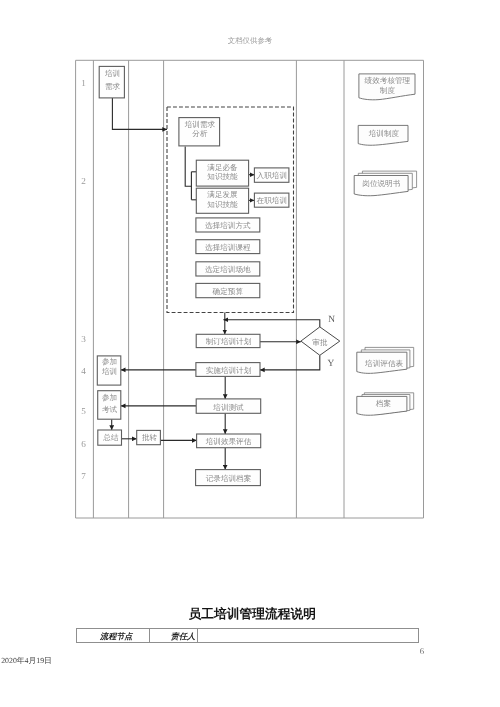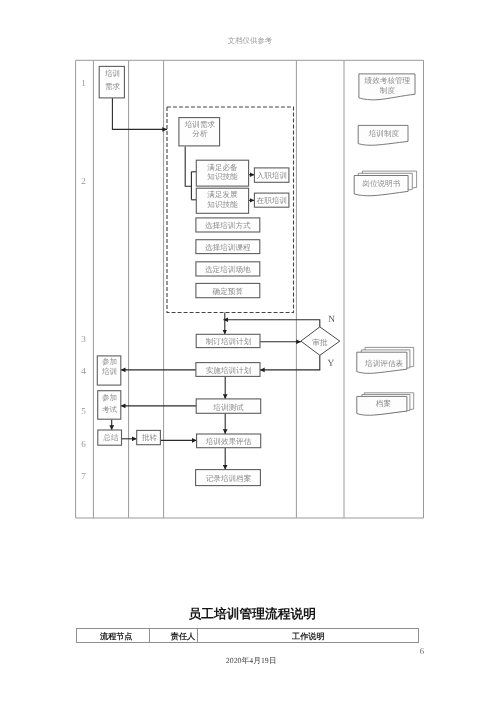--- a/index.html
+++ b/index.html
@@ -5,34 +5,34 @@
   html,body{margin:0;padding:0;background:#ffffff;
             -webkit-font-smoothing:antialiased;text-rendering:geometricPrecision;}
   body{width:500px;height:707px;position:relative;overflow:hidden;
        font-family:"Liberation Serif",serif;color:#000;}
   .page{position:absolute;left:0;top:0;width:446px;height:707px;}
   .hdr{position:absolute;left:0;top:37.3px;width:500px;text-align:center;
        font-size:7.4px;line-height:8px;color:#9b9b9b;}
   svg.flow{position:absolute;left:0;top:0;width:500px;height:707px;}
   .title{position:absolute;left:2.3px;top:607.3px;width:500px;text-align:center;
          font-size:12.75px;line-height:14px;font-weight:bold;color:#141414;}
-  .date{position:absolute;left:1.2px;top:657.4px;width:500px;text-align:center;
+  .date{position:absolute;left:1.2px;top:657.4px;width:500px;
         font-size:7.8px;line-height:8.5px;color:#404040;}
   .pageno{position:absolute;left:419.8px;top:646.8px;font-size:8.7px;line-height:9px;color:#6d6d6d;}
   svg text{font-family:"Liberation Serif",serif;}
   text.rn{font-size:9.2px;fill:#9a9a9a;text-anchor:middle;}
   rect.box{fill:#fefefe;stroke:#5e5e5e;stroke-width:1.1;}
   text.bt{font-size:7.6px;fill:#8b8b8b;text-anchor:middle;}
   path.doc{fill:#fdfdfd;stroke:#6a6a6a;stroke-width:0.9;}
   path.docb{fill:#fdfdfd;stroke:#7a7a7a;stroke-width:0.8;}
   .conn{stroke:#2b2b2b;stroke-width:1.1;fill:none;}
   .dash{stroke:#434343;stroke-width:1.1;fill:none;stroke-dasharray:3.9 2.1;}
   text.yn{font-size:9.4px;fill:#5a5a5a;text-anchor:middle;}
   .ftbl{position:absolute;left:75.8px;top:628.2px;width:343.2px;height:15.2px;
-        box-sizing:border-box;border:1px solid #8f8f8f;}
+        box-sizing:border-box;border:1px solid #8f8f8f;font-style:italic;}
   .ftbl .cell{position:absolute;top:0;height:13.2px;
               font-size:8.1px;font-weight:bold;color:#1f1f1f;text-align:center;
               line-height:15.8px;white-space:nowrap;}
   .ftbl .vline{position:absolute;top:0;width:1px;height:13.2px;background:#8f8f8f;}
 </style>
 </head>
 <body>
 
 <div class="page">
   <div class="hdr">文档仅供参考</div>
@@ -240,18 +240,17 @@
   </g>
 </svg>
 
   <div class="title">员工培训管理流程说明</div>
 
   <div class="ftbl">
     <div class="vline" style="left:72.5px"></div>
     <div class="vline" style="left:119.8px"></div>
     <div class="cell" style="left:3.2px;width:72.5px">流程节点</div>
     <div class="cell" style="left:83px;width:46.3px">责任人</div>
-    <div class="cell" style="left:121.3px;width:220.4px">工作说明</div>
   </div>
 
   <div class="date">2020年4月19日</div>
   <div class="pageno">6</div>
 </div>
 
 </body></html>

